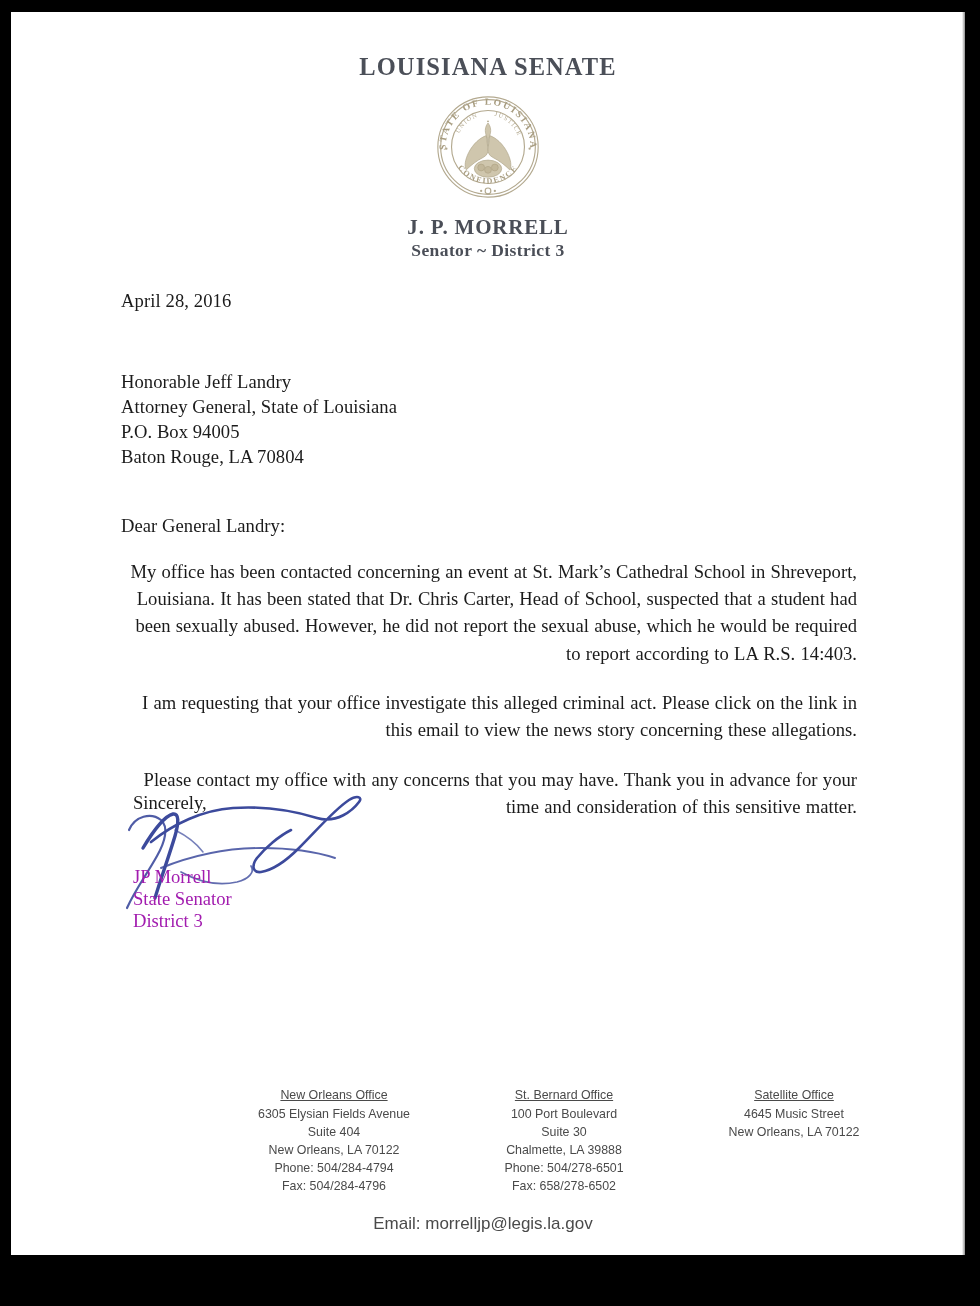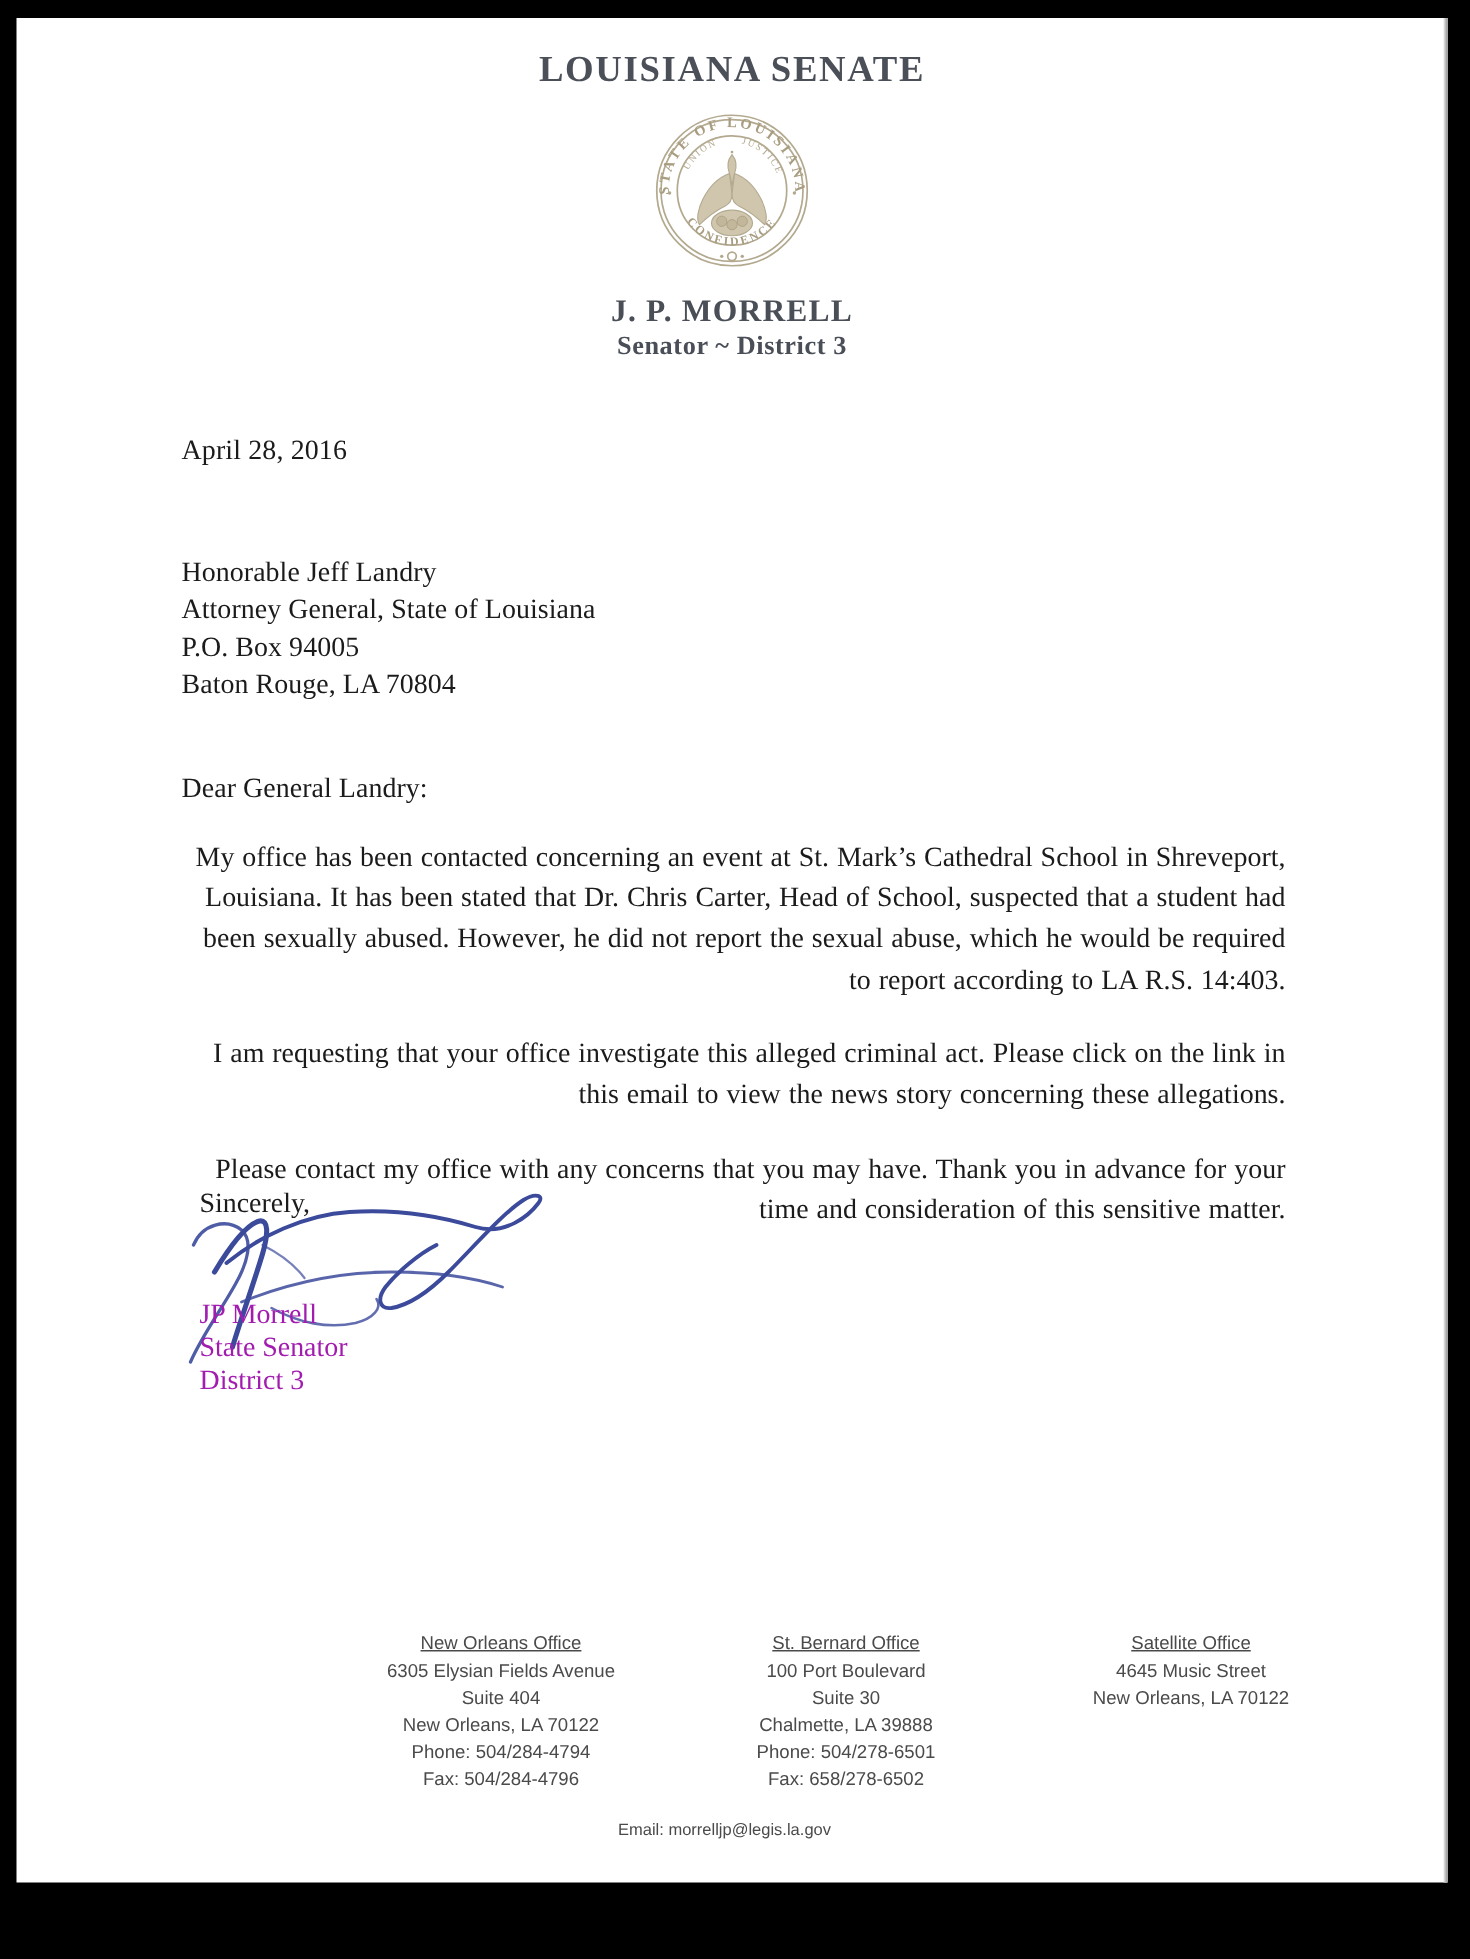--- a/index.html
+++ b/index.html
@@ -39,21 +39,21 @@
     right: 0;
     top: 0;
     width: 3px;
     height: 100%;
     background: linear-gradient(to right, #ffffff 0%, #cfcfcf 40%, #8f8f8f 100%);
   }
 
   
   .letterhead {
     text-align: center;
-    padding-top: 23px;
+    padding-top: 43px;
   }
   .lh-title {
     font-family: "Liberation Serif", serif;
     font-weight: bold;
     font-size: 24.5px;
     letter-spacing: 1.1px;
     color: #4b4f58;
     line-height: 1;
   }
   .seal-wrap {
@@ -170,21 +170,21 @@
   .office-name {
     text-decoration: underline;
     text-underline-offset: 1px;
     margin-bottom: 1px;
   }
   .office-line { white-space: pre; }
   .email-line {
     text-align: center;
     margin-top: 18px;
     padding-right: 10px;
-    font-size: 11px;
+    font-size: 17px;
     color: #4a4a4a;
   }
 </style>
 </head>
 <body>
 
 <div class="scan-frame">
   <div class="page">
     <div class="page-edge-right"></div>
 

